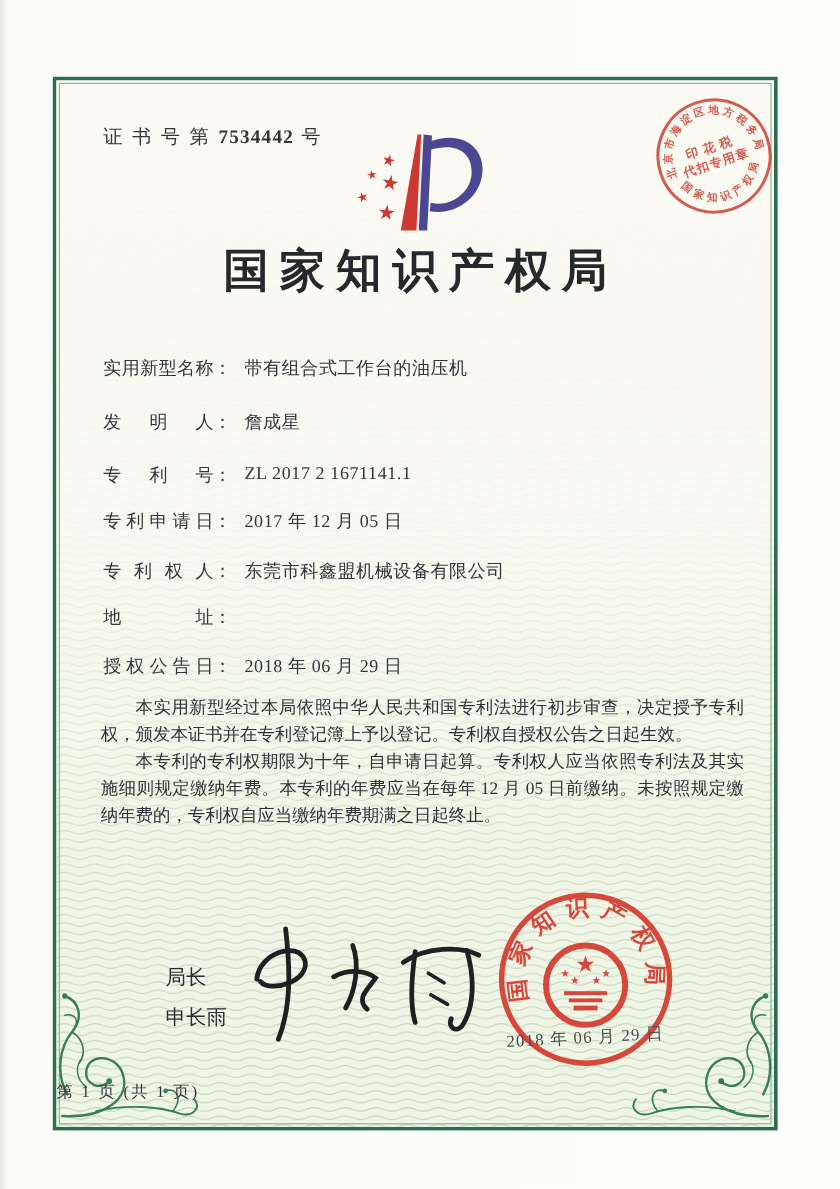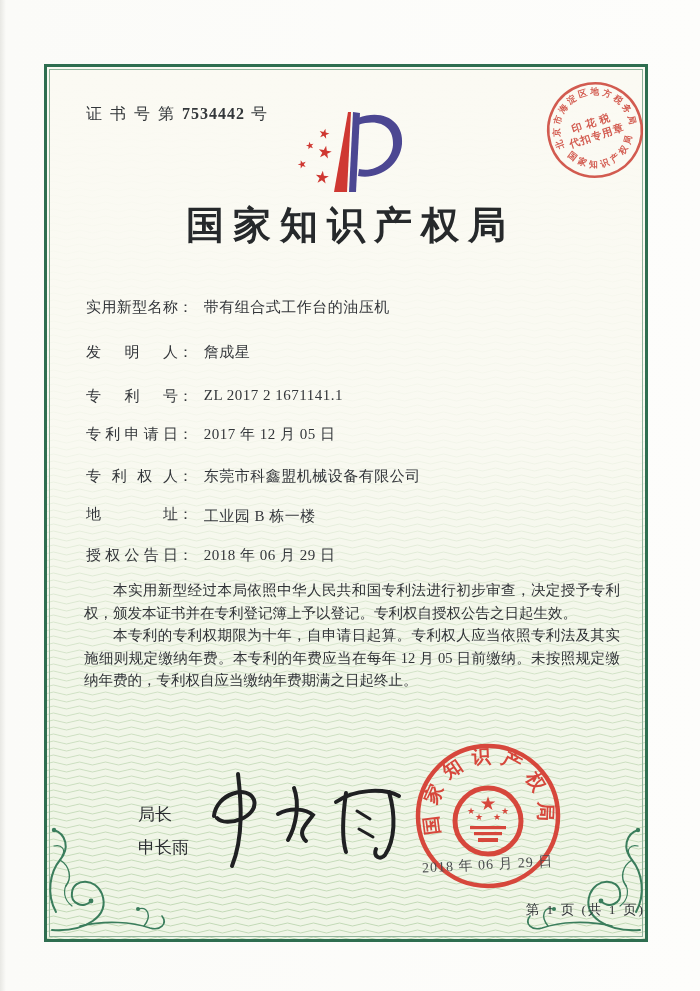--- a/index.html
+++ b/index.html
@@ -55,21 +55,21 @@
     left:84px;top:579px;width:536px;
     font-size:14.5px;line-height:22.5px;color:#2f3236;
     text-align:justify;
   }
   .bodytext p{margin:0;text-indent:2em;}
   .officer{left:138px;top:798px;font-size:17px;color:#2b2e31;line-height:33px;}
   .sig{left:188px;top:762px;}
   .seal{left:412px;top:740px;}
   .stamp{left:541px;top:76px;}
   .footer{
-    left:47px;top:901px;width:598px;text-align:right;
+    left:47px;top:901px;width:598px;text-align:left;
     font-size:13.5px;color:#33363a;letter-spacing:2px;
   }
   .orn-l{left:46px;top:814px;}
   .orn-r{left:518px;top:814px;}
   svg text{font-family:"Liberation Serif","DejaVu Serif",serif;}
 </style>
 </head>
 <body>
 
 <div class="page">
@@ -172,21 +172,20 @@
       <span class="flabel">专利申请日</span><span class="fcolon">：</span>
       <span class="fvalue">2017 年 12 月 05 日</span>
     </div>
     <div class="frow" style="top:467px">
       <span class="flabel">专利权人</span><span class="fcolon">：</span>
       <span class="fvalue">东莞市科鑫盟机械设备有限公司</span>
     </div>
     <div class="frow" style="top:505px">
       <span class="flabel">地址</span><span class="fcolon">：</span>
       <span class="fvalue addr-val">
-        <div>工业园 B 栋一楼</div>
       </span>
     </div>
     <div class="frow" style="top:546px;width:560px">
       <span class="flabel">授权公告日</span><span class="fcolon">：</span>
       <span class="fvalue">2018 年 06 月 29 日</span>
     </div>
   </div>
 
   <div class="abs bodytext">
     <p>本实用新型经过本局依照中华人民共和国专利法进行初步审查，决定授予专利权，颁发本证书并在专利登记簿上予以登记。专利权自授权公告之日起生效。</p>

